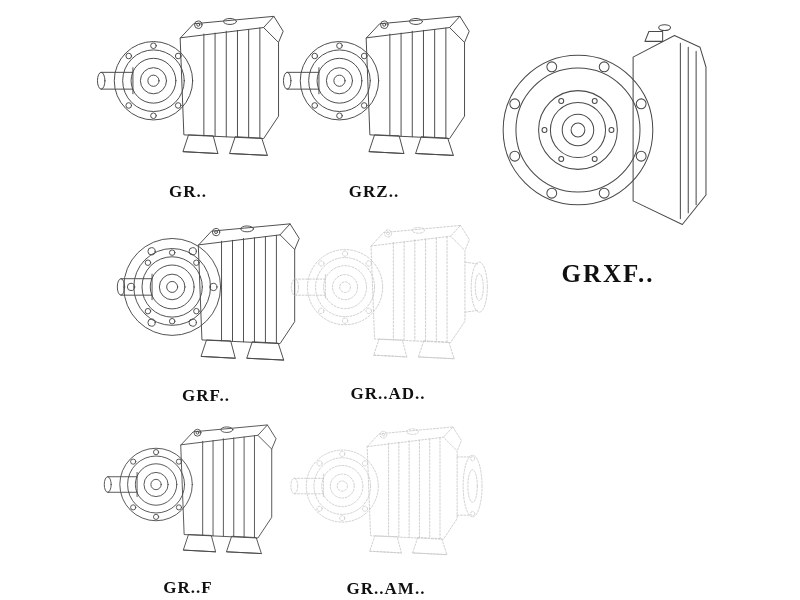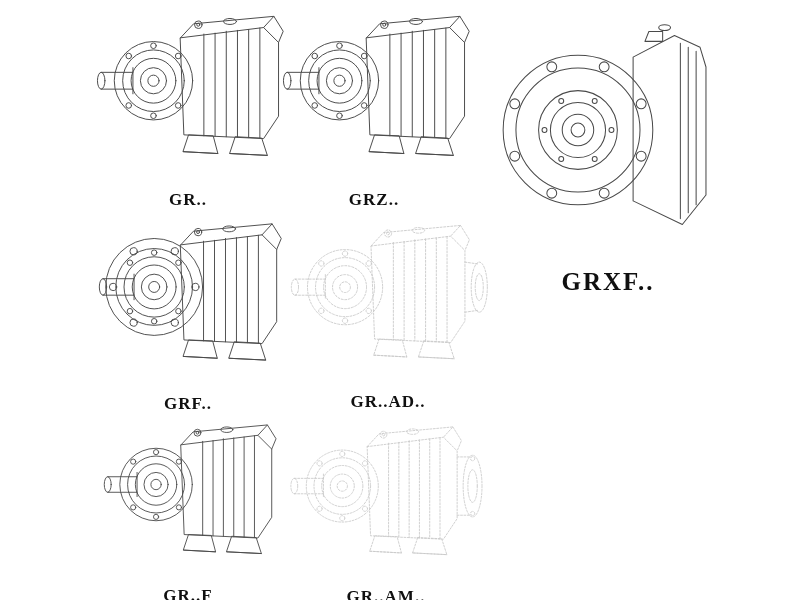--- a/index.html
+++ b/index.html
@@ -2,21 +2,21 @@
 <html><head>
 <meta charset="utf-8">
 <style>
   html,body{margin:0;padding:0;background:#ffffff;}
   .canvas{position:relative;width:800px;height:600px;background:#ffffff;overflow:hidden;
           font-family:"Liberation Serif",serif;}
   .fig{position:absolute;display:flex;flex-direction:column;align-items:center;}
   .fig svg{display:block;}
   .fig use{fill:none;stroke:#4a4a4a;stroke-width:1.05;stroke-linejoin:round;stroke-linecap:round;}
   .fig.ghost use{stroke:#c9c9c9;stroke-width:1;stroke-dasharray:2.2 1.8;}
-  .fig .lbl{font-weight:700;font-size:17px;color:#101010;letter-spacing:1px;margin-top:10px;white-space:nowrap;}
+  .fig .lbl{font-weight:700;font-size:17px;color:#101010;letter-spacing:1px;margin-top:2px;white-space:nowrap;}
   .fig.big .lbl{font-size:25px;letter-spacing:2px;}
   .defs-holder{position:absolute;width:0;height:0;overflow:hidden;}
 </style>
 </head>
 <body>
 
 <div class="canvas">
 
   <svg class="defs-holder" aria-hidden="true">
     <defs>
@@ -145,21 +145,21 @@
     <div class="lbl">GRZ..</div>
   </div>
 
   <div class="fig big" style="left:494px;top:2px;width:228px;">
     <svg class="art" width="222" height="256" viewBox="0 0 225 260">
         <use href="#sym-front-flange" width="225" height="260"></use>
       </svg>
     <div class="lbl">GRXF..</div>
   </div>
 
-  <div class="fig" style="left:86px;top:210px;width:204px;">
+  <div class="fig" style="left:104px;top:210px;width:204px;">
     <svg class="art" width="192" height="174" viewBox="0 0 210 190">
         <use href="#sym-iso-flange" width="210" height="190"></use>
       </svg>
     <div class="lbl">GRF..</div>
   </div>
 
   <div class="fig ghost" style="left:281px;top:212px;width:214px;justify-content:center;">
     <svg class="art" width="208" height="170" viewBox="0 0 232 190">
         <use href="#sym-iso-adapter" width="232" height="190"></use>
       </svg>

